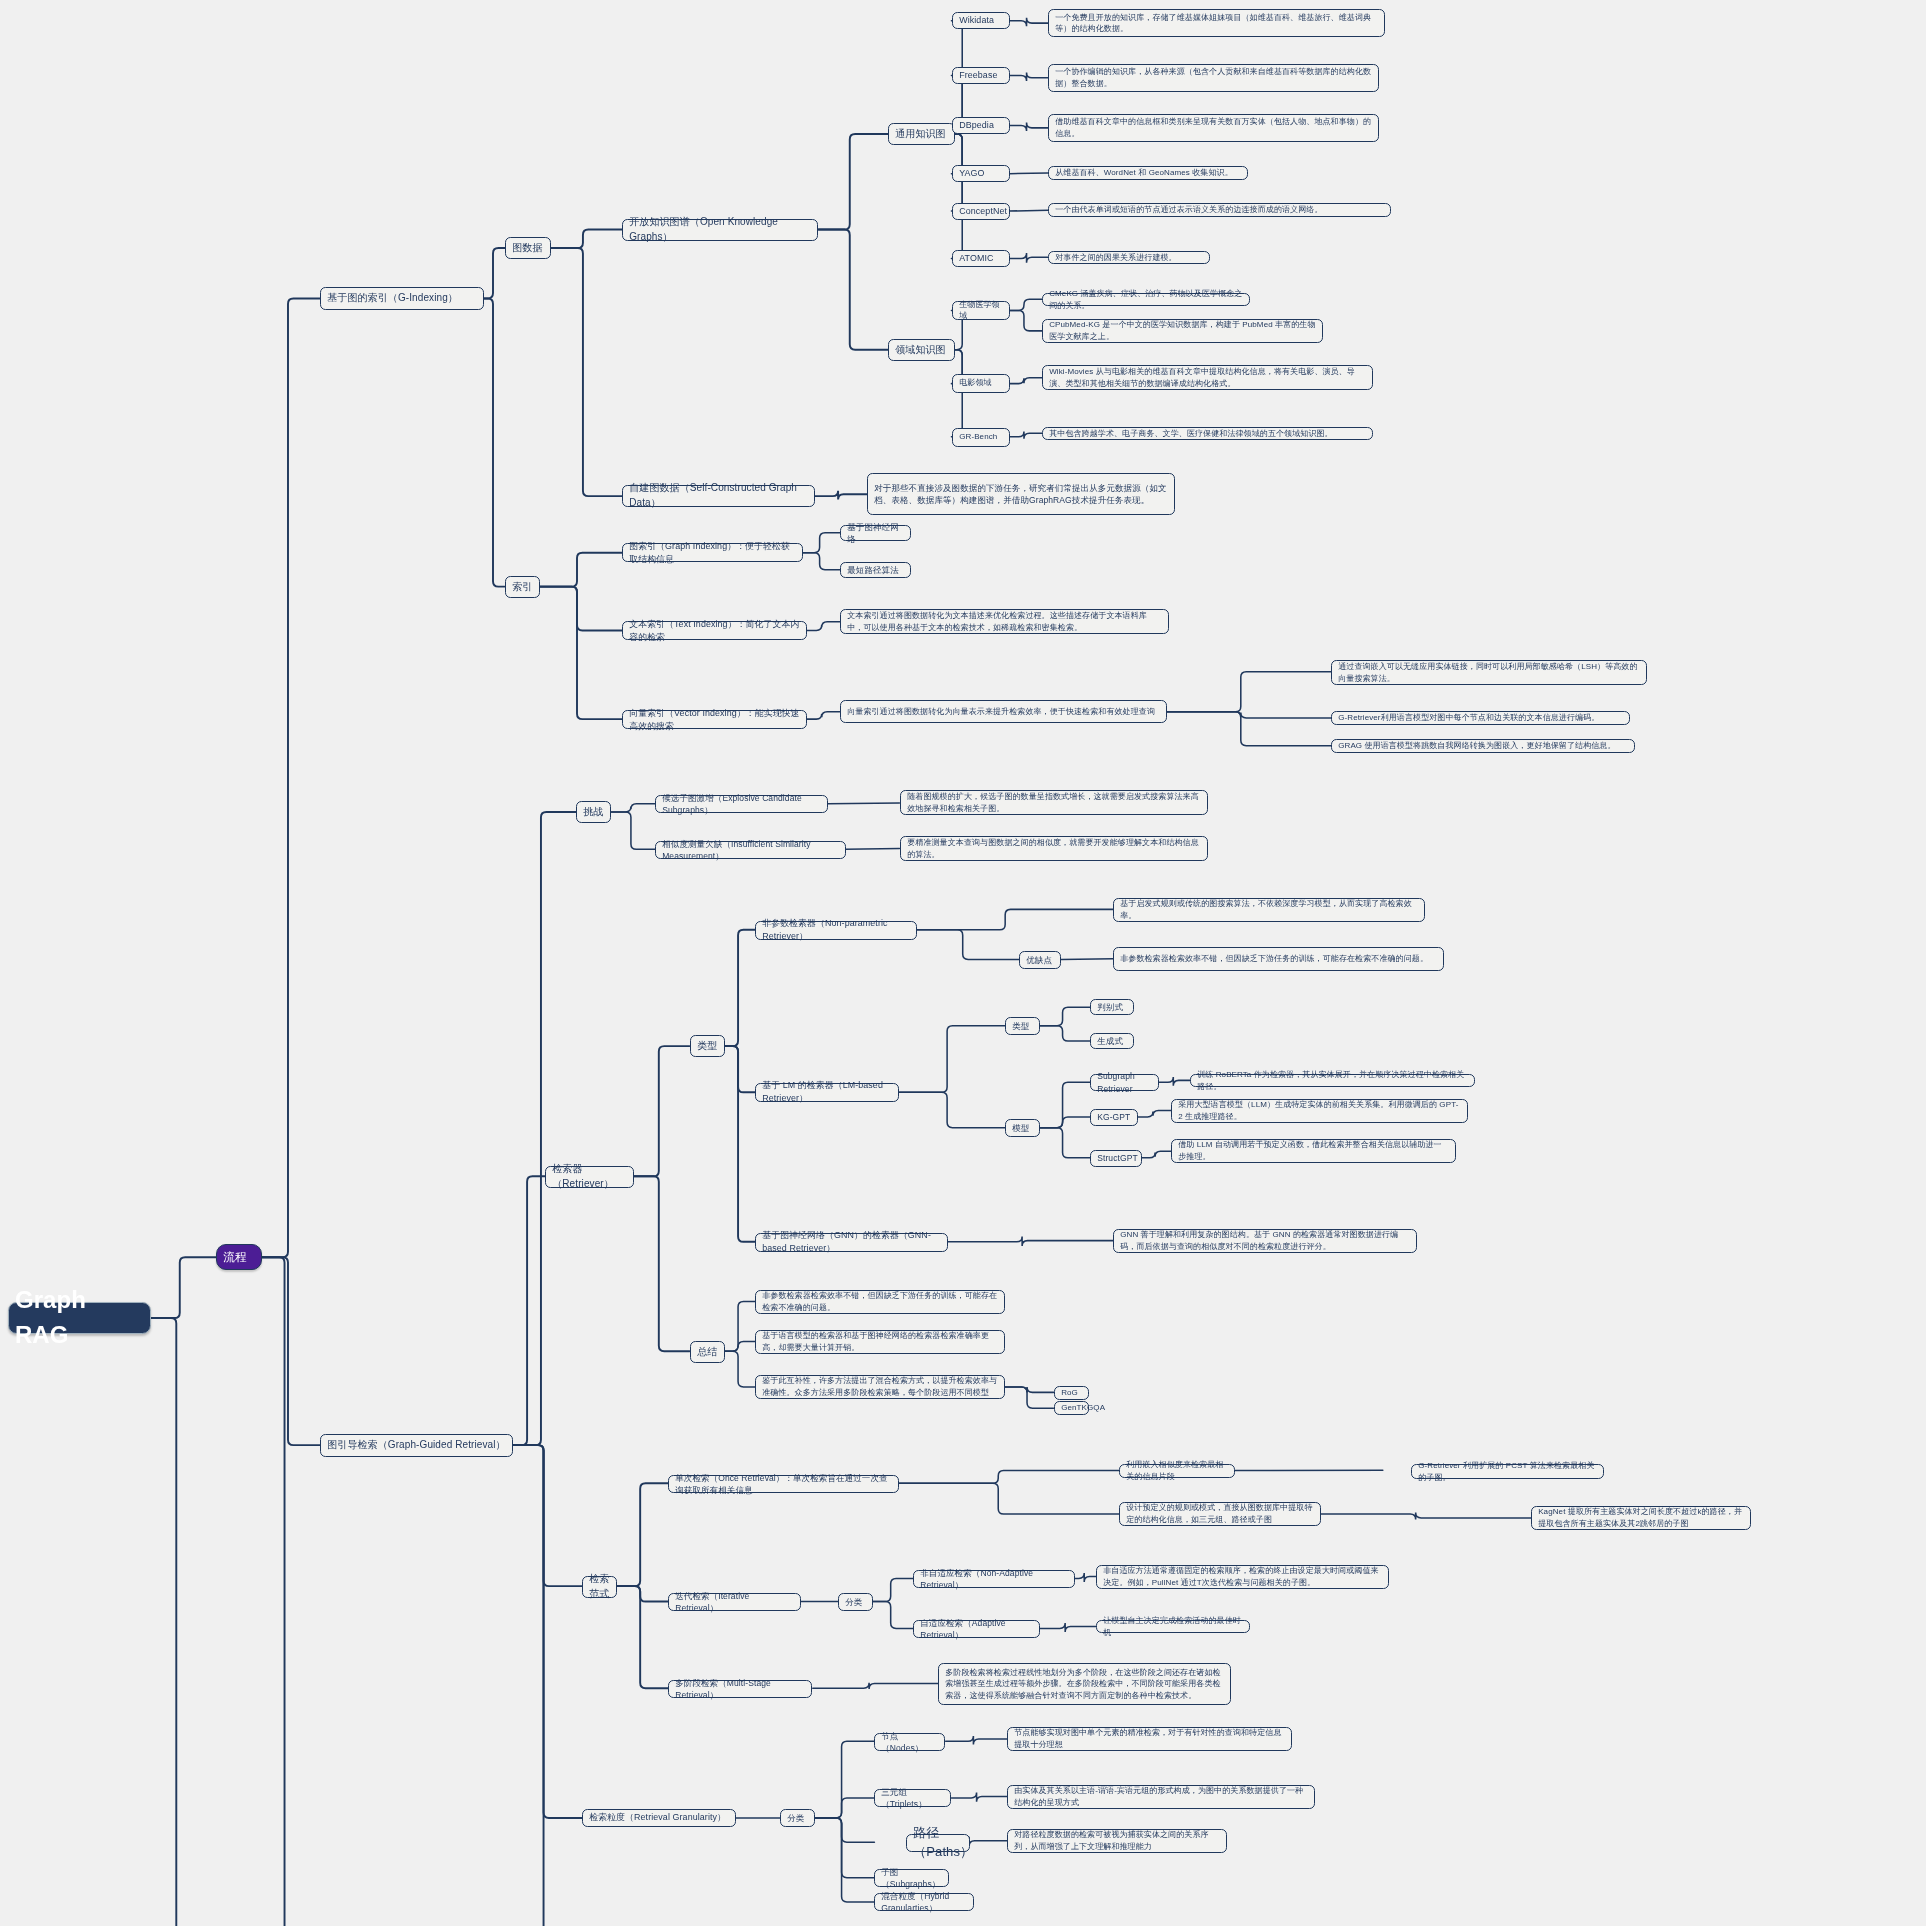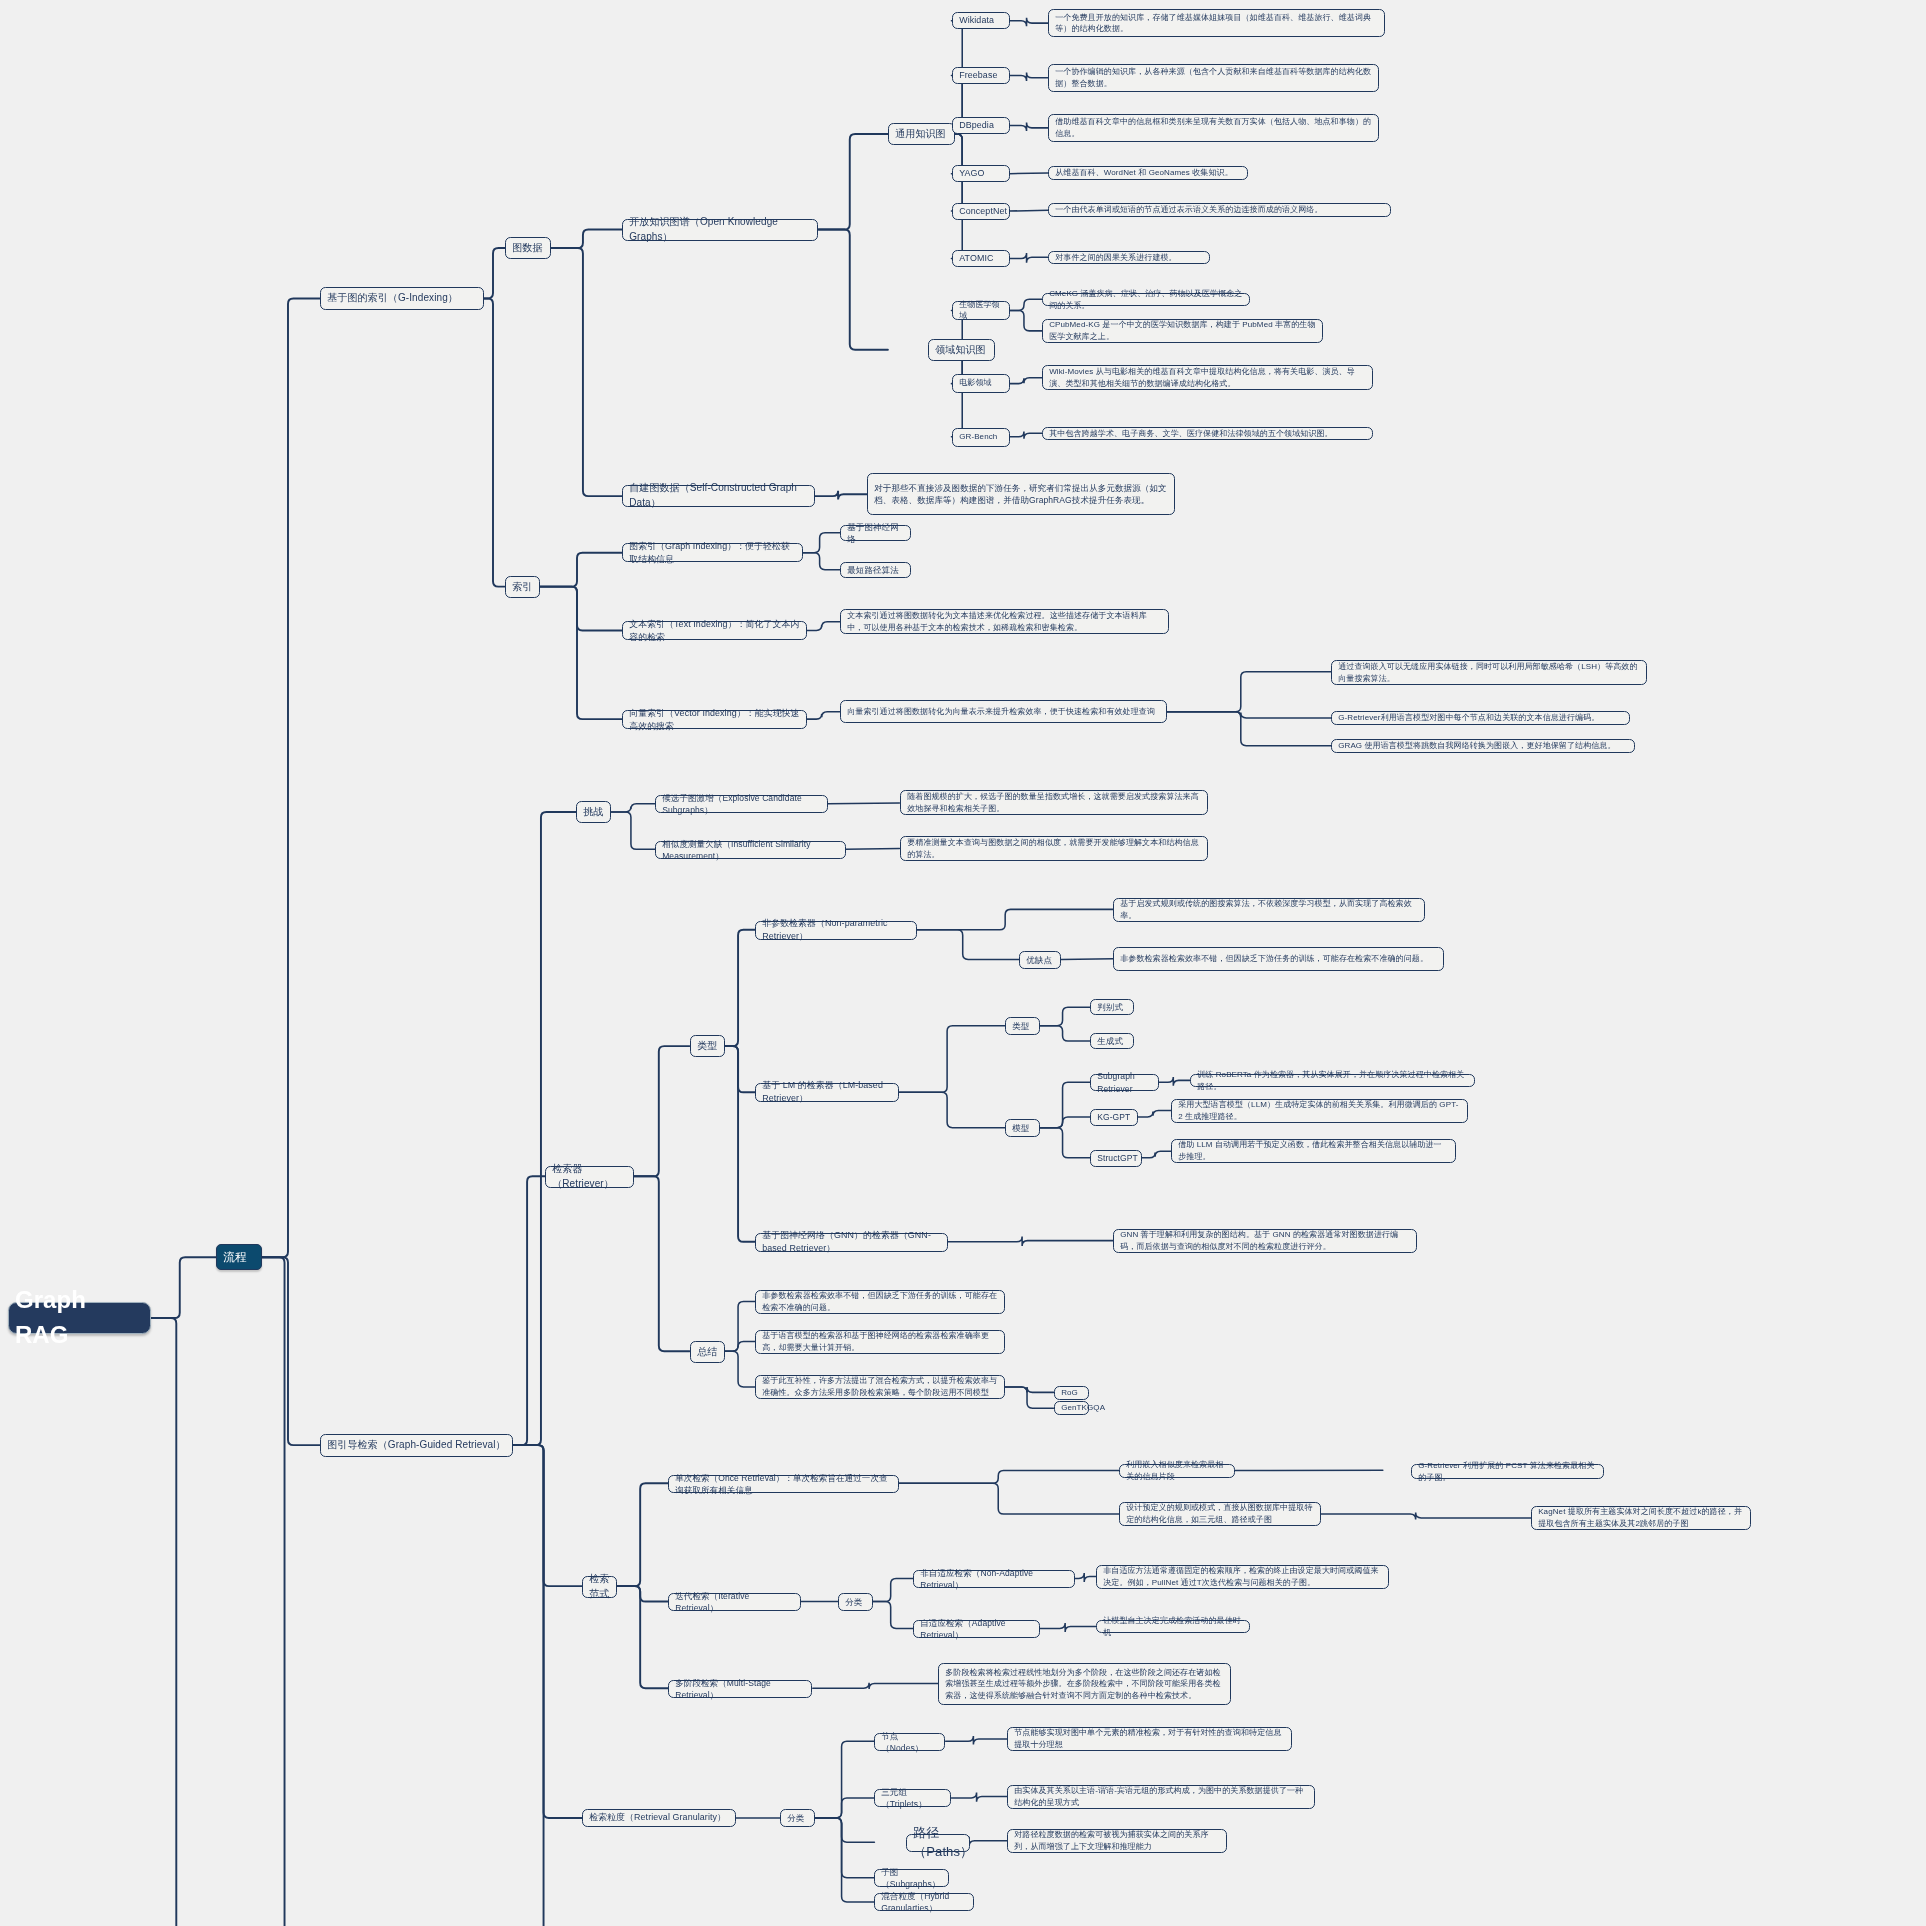--- a/index.html
+++ b/index.html
@@ -33,23 +33,23 @@
     background: #243a5e;
     border: 1.5px solid #9fb0bd;
     border-radius: 8.5px;
     color: #ffffff;
     font-size: 24px;
     font-weight: bold;
     justify-content: center;
     box-shadow: 0 1.2px 2.3px rgba(0,0,0,0.22);
   }
   .branch1 {
-    background: #0c4a6e;
+    background: #4c1d95;
     border: 1.5px solid #20385c;
-    border-radius: 5px;
+    border-radius: 10px;
     color: #ffffff;
     font-size: 11.6px;
     justify-content: flex-end;
     box-shadow: 0 1.2px 1.9px rgba(0,0,0,0.18);
   }
   .node span { display:block; width:100%; }
 </style>
 </head>
 <body>
 
@@ -201,21 +201,21 @@
     </div>
     <div class="node" style="left: 622px; top: 485px; width: 193px; height: 21.6px;">
       <span>自建图数据（Self-Constructed Graph Data）</span>
     </div>
     <div class="node desc" style="left: 867px; top: 473px; width: 308px; height: 42px; font-size: 8.5px;">
       <span>对于那些不直接涉及图数据的下游任务，研究者们常提出从多元数据源（如文档、表格、数据库等）构建图谱，并借助GraphRAG技术提升任务表现。</span>
     </div>
     <div class="node" style="left: 888px; top: 123px; width: 67px; height: 21.6px;">
       <span>通用知识图</span>
     </div>
-    <div class="node" style="left: 888px; top: 339px; width: 67px; height: 21.6px; margin-left: 40px;">
+    <div class="node" style="left: 888px; top: 339px; width: 67px; height: 21.6px;">
       <span>领域知识图</span>
     </div>
     <div class="node" style="left: 952px; top: 12.3px; width: 58px; height: 17px; font-size: 8.9px;">
       <span>Wikidata</span>
     </div>
     <div class="node desc" style="left: 1048px; top: 9.2px; width: 337px; height: 28px; font-size: 8px;">
       <span>一个免费且开放的知识库，存储了维基媒体姐妹项目（如维基百科、维基旅行、维基词典等）的结构化数据。</span>
     </div>
     <div class="node" style="left: 952px; top: 67px; width: 58px; height: 17px; font-size: 8.9px;">
       <span>Freebase</span>

